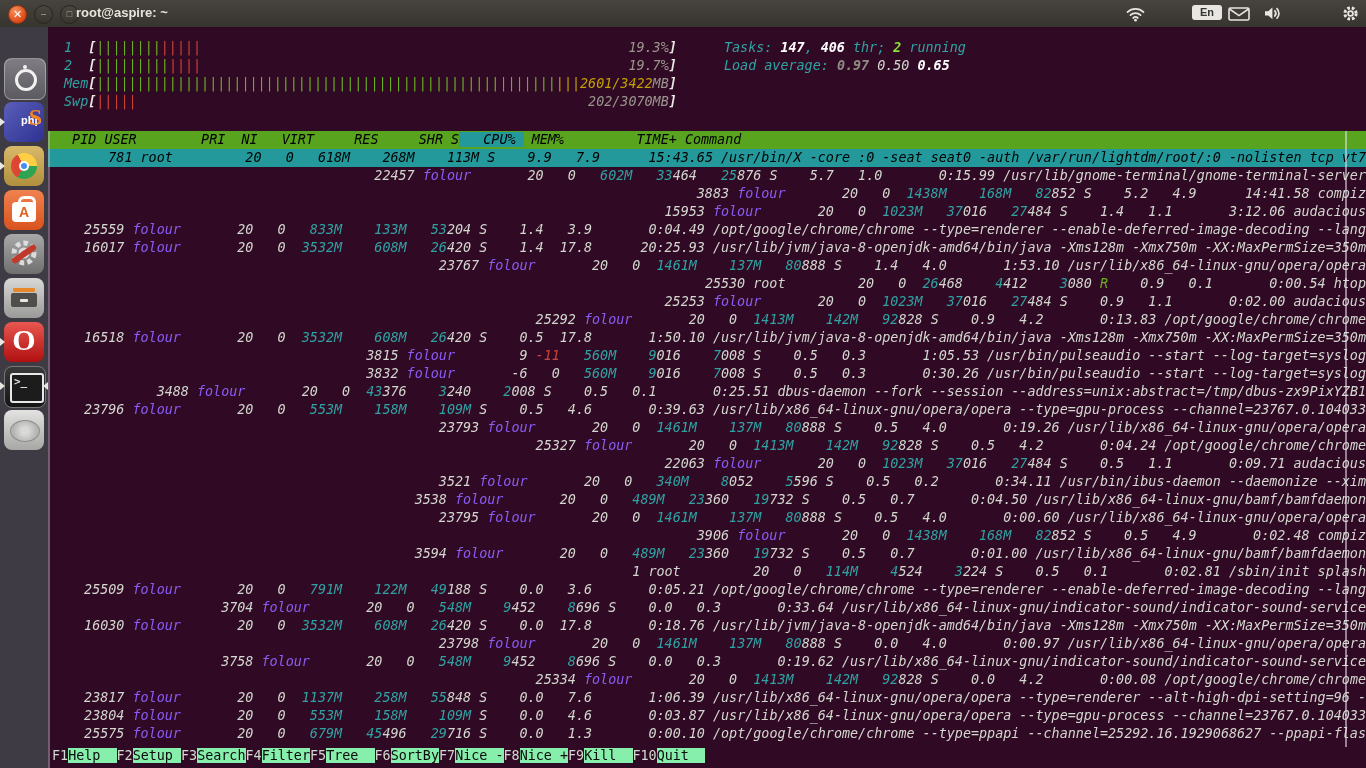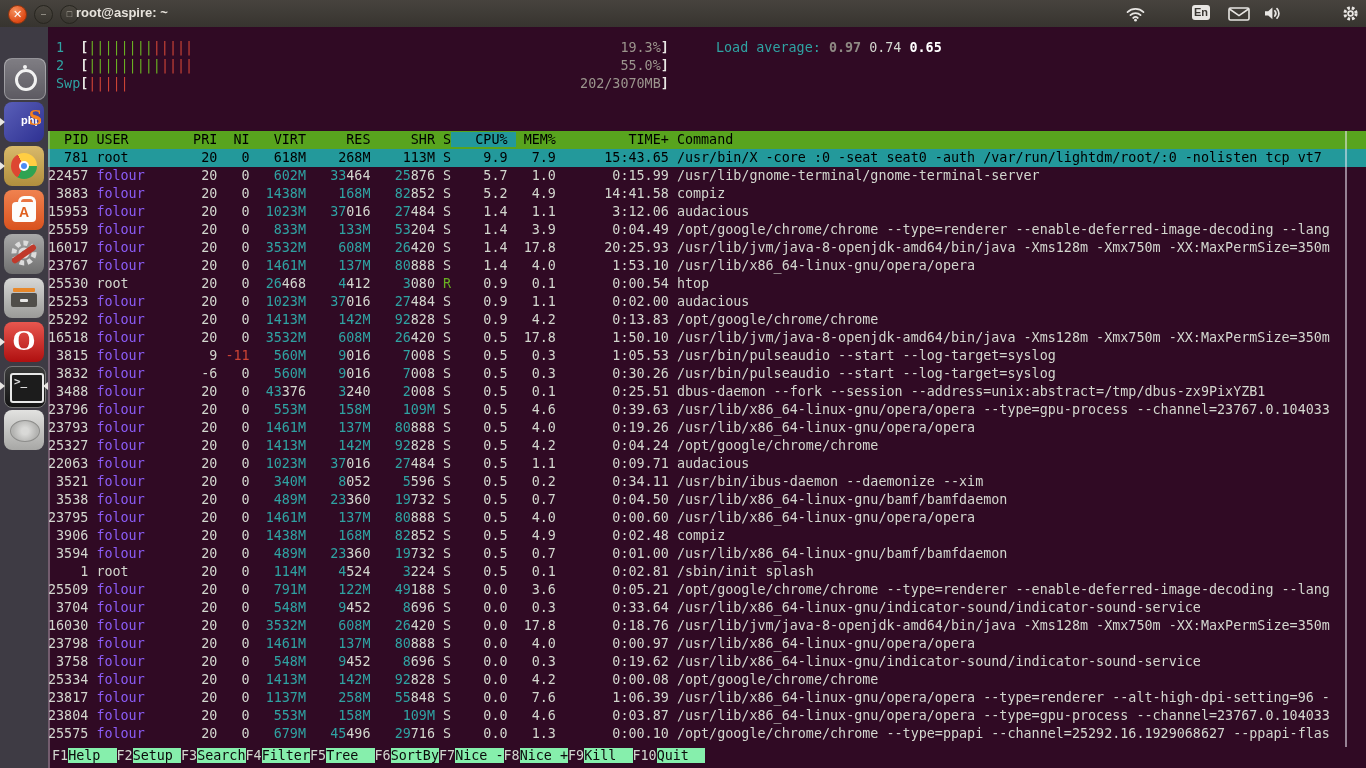--- a/index.html
+++ b/index.html
@@ -10,38 +10,38 @@
          background:linear-gradient(#47433e,#37342f);border-bottom:1px solid #262421;
          font-family:"Liberation Sans",sans-serif;}
   .winbtns{position:absolute;left:8px;top:5px;display:flex;gap:7px;}
   .wbtn{width:17px;height:17px;border-radius:50%;display:flex;align-items:center;justify-content:center;
         font-size:11px;line-height:1;}
   .wbtn.close{background:radial-gradient(circle at 35% 30%,#f5925f,#dd4814 70%);border:1px solid #93360f;color:#fff;}
   .wbtn.min,.wbtn.max{background:linear-gradient(#4a463f,#38352f);border:1px solid #27251f;color:#b9b4aa;font-size:9px;}
   .ptitle{position:absolute;left:76px;top:5px;color:#e7e3dc;font-weight:bold;font-size:13px;}
   .ind{position:absolute;top:4px;display:flex;align-items:center;}
   .kbd{background:#e8e6e3;color:#3a3733;font-weight:bold;font-size:11px;border-radius:3px;
-       padding:2px 2px;line-height:1;}
+       padding:2px 8px;line-height:1;}
   .ptime{color:#dfe3e6;font-size:13px;margin-top:38px;}
   
   .launcher{position:absolute;left:0;top:27px;width:48px;height:741px;background:#3e3b44;
             border-right:1px solid #2c2a30;}
   .tile{position:absolute;left:4px;width:40px;height:40px;border-radius:8px;overflow:hidden;}
   .arrL,.arrR{position:absolute;width:0;height:0;border-top:4px solid transparent;border-bottom:4px solid transparent;}
   .arrL{left:0;border-left:5px solid #e8e6e3;}
   .arrR{left:43px;border-right:5px solid #e8e6e3;}
   
   .term{position:absolute;left:48px;top:27px;width:1318px;height:741px;background:#300a24;
         font-size:13.4px;line-height:18px;color:#d3d7cf;}
-  .line{height:18px;white-space:pre;padding-left:0;}
+  .line{height:18px;white-space:pre;padding-left:8px;font-style:italic;}
   .meters{position:absolute;left:0;top:12px;}
   .sysinfo{position:absolute;left:668px;top:12px;}
   .thead{position:absolute;left:0;right:0;top:104px;height:29px;background:#58a41e;color:#000;}
   .th-hl{background:#23999b;}
-  .rows{position:absolute;left:0;right:0;top:122px;}
+  .rows{position:absolute;left:0;right:0;top:122px;text-align:right;}
   .line.sel{background:#23999b;color:#000;}
   .fbar{position:absolute;left:0;right:0;top:720px;height:18px;white-space:pre;padding-left:4px;}
   .fkey{color:#d3d7cf;}
   .flabel{background:#86efac;color:#0b0b0b;}
   .eL{position:absolute;left:0;top:104px;bottom:0;width:2px;background:rgba(200,195,205,.45);}
   .eR{position:absolute;left:1297px;top:104px;height:616px;width:2px;background:rgba(235,230,240,.55);}
   
   .c-fg{color:#d3d7cf}.c-dim{color:#8b5cf6}.c-teal{color:#2fa3a3}.c-red{color:#cb4335}
   .c-grn{color:#6ab023}.c-bgrn{color:#8ae234;font-weight:bold}.c-gray{color:#9b958d}
   .c-yel{color:#c4a000}.c-cyan{color:#34e2e2;font-weight:bold}.c-white{color:#fff;font-weight:bold}
@@ -171,25 +171,27 @@
     <div class="arrL" style="top: 355px;"></div>
     <div class="arrR" style="top: 355px;"></div>
     <div class="tile t-disk-utility" style="top: 383px;">
       <div class="platter"></div>
     </div>
   </div>
 
 <div class="term" id="term">
   <div class="meters" id="meters">
       <div class="line"><span class="c-teal"> 1  </span><span class="c-brk">[</span><span class="c-grn">||||||||</span><span class="c-red">|||||</span><span>                                                     </span><span class="c-gray">19.3%</span><span class="c-brk">]</span></div>
-      <div class="line"><span class="c-teal"> 2  </span><span class="c-brk">[</span><span class="c-grn">|||||||||</span><span class="c-red">||||</span><span>                                                     </span><span class="c-gray">55.0%</span><span class="c-brk">]</span></div>
+      <div class="line"><span class="c-teal"> 2  </span><span class="c-brk">[</span><span class="c-grn">|||||||||</span><span class="c-red">||||</span><span>                                                     </span><span class="c-gray">19.7%</span><span class="c-brk">]</span></div>
+      <div class="line"><span class="c-teal"> Mem</span><span class="c-brk">[</span><span class="c-grn">|||||||||||||||||||||||||||||||||||||||||||||||||||||||||</span><span class="c-yel">|||</span><span></span><span class="c-yel">2601/3422</span><span class="c-gray">MB</span><span class="c-brk">]</span></div>
       <div class="line"><span class="c-teal"> Swp</span><span class="c-brk">[</span><span class="c-red">|||||</span><span>                                                        </span><span class="c-gray">202/3070MB</span><span class="c-brk">]</span></div>
     </div>
   <div class="sysinfo" id="sysinfo">
-      <div class="line"><span class="c-teal">Load average: </span><span class="c-graybold">0.97 </span><span class="c-fg">0.74 </span><span class="c-white">0.65</span></div>
+      <div class="line"><span class="c-teal">Tasks: </span><span class="c-white">147</span><span class="c-teal">, </span><span class="c-white">406</span><span class="c-teal"> thr; </span><span class="c-bgrn">2</span><span class="c-teal"> running</span></div>
+      <div class="line"><span class="c-teal">Load average: </span><span class="c-graybold">0.97 </span><span class="c-fg">0.50 </span><span class="c-white">0.65</span></div>
     </div>
   <div class="thead line" id="thead"><span>  PID</span><span> </span><span>USER     </span><span>   PRI</span><span> </span><span> NI</span><span> </span><span>  VIRT</span><span> </span><span>    RES</span><span> </span><span>    SHR</span><span> </span><span>S</span><span class="th-hl">   CPU%</span><span class="th-hl"> </span><span> MEM%</span><span> </span><span>        TIME+</span><span> </span><span>Command</span></div>
   <div class="rows" id="rows">
       <div class="line sel"><span>  781</span><span> </span><span>root     </span><span>    20</span><span> </span><span>  0</span><span> </span><span>  </span><span>618M</span><span> </span><span>   </span><span>268M</span><span> </span><span>   </span><span>113M</span><span> </span><span>S</span><span>    9.9</span><span> </span><span>  7.9</span><span> </span><span>     15:43.65</span><span> </span><span>/usr/bin/X -core :0 -seat seat0 -auth /var/run/lightdm/root/:0 -nolisten tcp vt7</span></div>
       <div class="line"><span class="c-fg">22457</span><span> </span><span class="c-dim">folour   </span><span class="c-fg">    20</span><span> </span><span class="c-fg">  0</span><span> </span><span>  </span><span class="c-teal">602M</span><span> </span><span>  </span><span class="c-teal">33</span><span class="c-fg">464</span><span> </span><span>  </span><span class="c-teal">25</span><span class="c-fg">876</span><span> </span><span class="c-fg">S</span><span class="c-fg">    5.7</span><span> </span><span class="c-fg">  1.0</span><span> </span><span class="c-fg">      0:15.99</span><span> </span><span class="c-fg">/usr/lib/gnome-terminal/gnome-terminal-server</span></div>
       <div class="line"><span class="c-fg"> 3883</span><span> </span><span class="c-dim">folour   </span><span class="c-fg">    20</span><span> </span><span class="c-fg">  0</span><span> </span><span> </span><span class="c-teal">1438M</span><span> </span><span>   </span><span class="c-teal">168M</span><span> </span><span>  </span><span class="c-teal">82</span><span class="c-fg">852</span><span> </span><span class="c-fg">S</span><span class="c-fg">    5.2</span><span> </span><span class="c-fg">  4.9</span><span> </span><span class="c-fg">     14:41.58</span><span> </span><span class="c-fg">compiz</span></div>
       <div class="line"><span class="c-fg">15953</span><span> </span><span class="c-dim">folour   </span><span class="c-fg">    20</span><span> </span><span class="c-fg">  0</span><span> </span><span> </span><span class="c-teal">1023M</span><span> </span><span>  </span><span class="c-teal">37</span><span class="c-fg">016</span><span> </span><span>  </span><span class="c-teal">27</span><span class="c-fg">484</span><span> </span><span class="c-fg">S</span><span class="c-fg">    1.4</span><span> </span><span class="c-fg">  1.1</span><span> </span><span class="c-fg">      3:12.06</span><span> </span><span class="c-fg">audacious</span></div>
       <div class="line"><span class="c-fg">25559</span><span> </span><span class="c-dim">folour   </span><span class="c-fg">    20</span><span> </span><span class="c-fg">  0</span><span> </span><span>  </span><span class="c-teal">833M</span><span> </span><span>   </span><span class="c-teal">133M</span><span> </span><span>  </span><span class="c-teal">53</span><span class="c-fg">204</span><span> </span><span class="c-fg">S</span><span class="c-fg">    1.4</span><span> </span><span class="c-fg">  3.9</span><span> </span><span class="c-fg">      0:04.49</span><span> </span><span class="c-fg">/opt/google/chrome/chrome --type=renderer --enable-deferred-image-decoding --lang</span></div>
       <div class="line"><span class="c-fg">16017</span><span> </span><span class="c-dim">folour   </span><span class="c-fg">    20</span><span> </span><span class="c-fg">  0</span><span> </span><span> </span><span class="c-teal">3532M</span><span> </span><span>   </span><span class="c-teal">608M</span><span> </span><span>  </span><span class="c-teal">26</span><span class="c-fg">420</span><span> </span><span class="c-fg">S</span><span class="c-fg">    1.4</span><span> </span><span class="c-fg"> 17.8</span><span> </span><span class="c-fg">     20:25.93</span><span> </span><span class="c-fg">/usr/lib/jvm/java-8-openjdk-amd64/bin/java -Xms128m -Xmx750m -XX:MaxPermSize=350m</span></div>
       <div class="line"><span class="c-fg">23767</span><span> </span><span class="c-dim">folour   </span><span class="c-fg">    20</span><span> </span><span class="c-fg">  0</span><span> </span><span> </span><span class="c-teal">1461M</span><span> </span><span>   </span><span class="c-teal">137M</span><span> </span><span>  </span><span class="c-teal">80</span><span class="c-fg">888</span><span> </span><span class="c-fg">S</span><span class="c-fg">    1.4</span><span> </span><span class="c-fg">  4.0</span><span> </span><span class="c-fg">      1:53.10</span><span> </span><span class="c-fg">/usr/lib/x86_64-linux-gnu/opera/opera</span></div>

